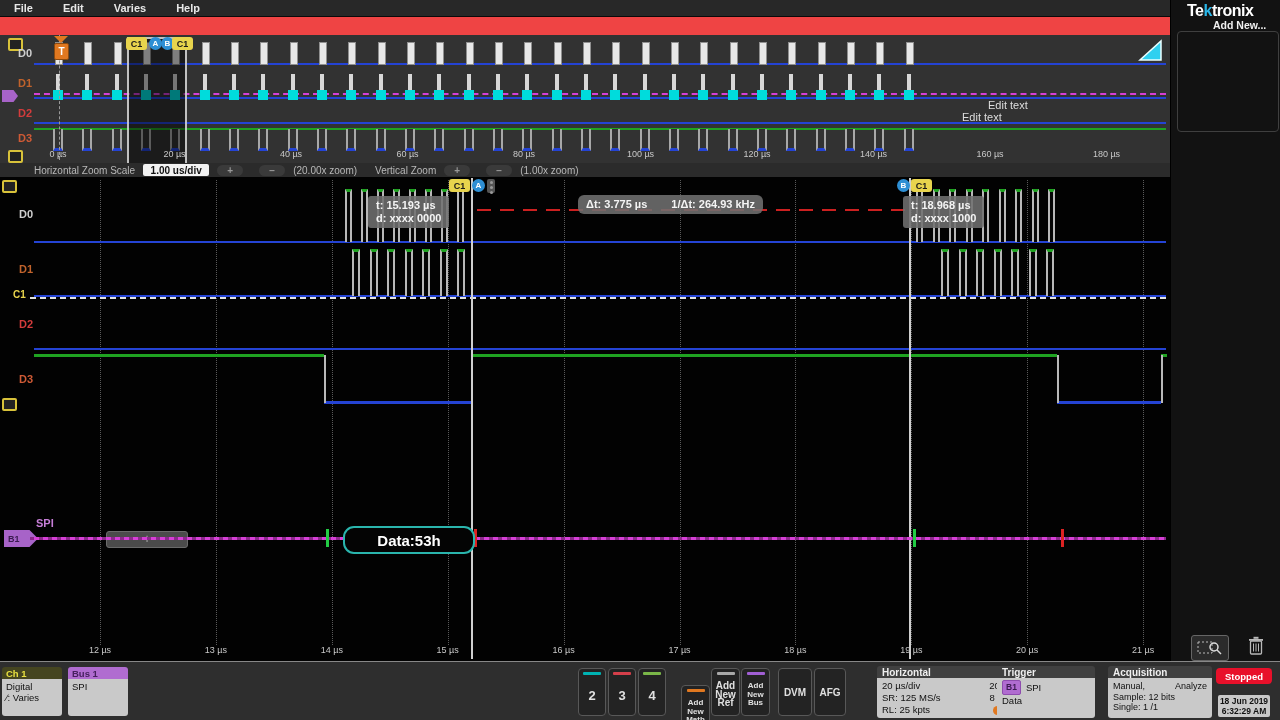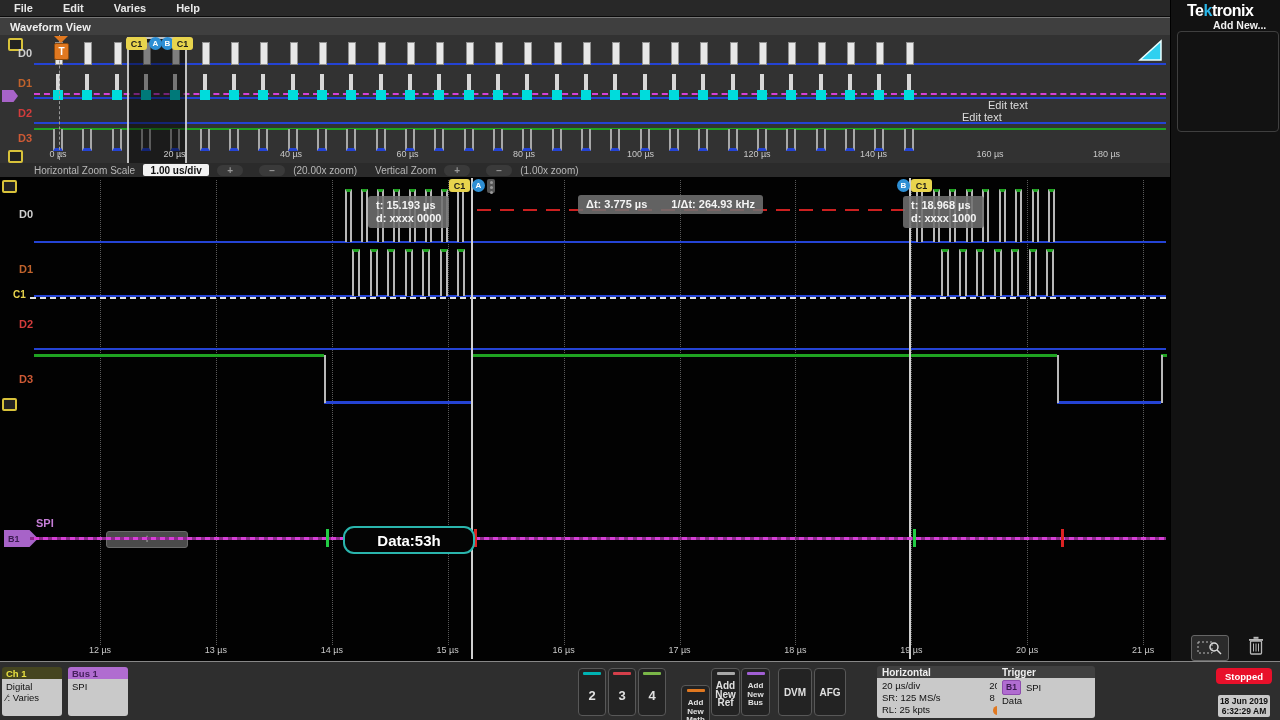--- a/index.html
+++ b/index.html
@@ -48,23 +48,20 @@
 
 <div id="app">
 
   <div class="abs menubar" id="menubar">
       <span class="menu-item">File</span>
       <span class="menu-item">Edit</span>
       <span class="menu-item">Varies</span>
       <span class="menu-item">Help</span>
     </div>
 
-  <div class="abs wvtab">
-    <span>Waveform View</span>
-  </div>
 
   <div class="abs" id="overview">
     <div class="abs ybracket" style="left:8px;top:3px;"></div>
     <div class="abs ybracket" style="left:8px;top:115px;"></div>
     <div id="ov-wave" class="abs" style="left:0;top:0;width:1170px;height:128px;">
         <div style="position: absolute; left: 34px; top: 28px; width: 1132px; height: 2px; background: rgb(36, 67, 212);"></div>
         <div style="position: absolute; left: 34px; top: 62px; width: 1132px; height: 2px; background: rgb(36, 67, 212);"></div>
         <div style="position: absolute; left: 34px; top: 58px; width: 1132px; border-top: 2px dashed rgb(214, 63, 214);"></div>
         <div style="position: absolute; left: 34px; top: 87px; width: 1132px; height: 2px; background: rgb(36, 67, 212);"></div>
         <div style="position: absolute; left: 34px; top: 93px; width: 1132px; height: 2px; background: rgb(31, 163, 33);"></div>
@@ -318,21 +315,21 @@
     <div class="abs" style="left:487px;top:2px;width:8px;height:14px;background:#555;border-radius:2px;">
         <div class="dots" style="margin:2px auto;"></div>
       </div>
     <div class="abs badge-circ" style="left:897px;top:2px;">B</div>
     <div class="abs badge-c1" style="left:911px;top:2px;">C1</div>
 
     <div class="abs tooltip" style="left:368px;top:19px;">
       <div>t: 15.193 µs</div>
         <div>d: xxxx 0000</div>
     </div>
-    <div class="abs tooltip" style="left:578px;top:18px;display:flex;gap:24px;">
+    <div class="abs tooltip" style="left:578px;top:18px;display:flex;gap:24px;border-radius:6px;">
       <span>Δt: 3.775 µs</span>
         <span>1/Δt: 264.93 kHz</span>
     </div>
     <div class="abs tooltip" style="left:903px;top:19px;">
       <div>t: 18.968 µs</div>
         <div>d: xxxx 1000</div>
     </div>
 
     <div class="abs" style="left:36px;top:340px;font-size:11px;font-weight:bold;color:#c77fd8;">SPI</div>
     <div class="abs" style="left:4px;top:353px;width:30px;height:17px;background:#a763c8;clip-path:polygon(0 0,75% 0,100% 50%,75% 100%,0 100%);color:#3a1b50;font-size:9px;font-weight:bold;display:flex;align-items:center;padding-left:4px;">B1</div>
@@ -463,20 +460,31 @@
       <div class="ipanel-head">Trigger</div>
       <div class="ipanel-body" style="height:36px;">
         <div style="display:flex;align-items:center;gap:5px;line-height:13px;">
           <span style="background:#b06cd0;color:#3c1a52;font-size:8.5px;font-weight:bold;padding:0 3px;border-radius:2px;border:1px solid #8e4cae;">B1</span>
           <span>SPI</span>
         </div>
         <div>Data</div>
       </div>
     </div>
 
+    <div class="abs" style="left:1108px;top:4px;width:104px;height:52px;">
+      <div class="ipanel-head">Acquisition</div>
+      <div class="ipanel-body" style="height:36px;font-size:9px;">
+        <div class="row2">
+            <span>Manual,</span>
+            <span>Analyze</span>
+          </div>
+        <div>Sample: 12 bits</div>
+        <div>Single: 1 /1</div>
+      </div>
+    </div>
 
     <div class="abs" style="left:1216px;top:6px;width:56px;height:16px;background:#e8102a;border-radius:4px;color:#fff;font-size:9.5px;font-weight:bold;display:flex;align-items:center;justify-content:center;">Stopped</div>
     <div class="abs" style="left:1218px;top:33px;width:52px;height:21px;background:#c9c9c9;border-radius:2px;color:#111;font-size:8.5px;font-weight:bold;text-align:center;line-height:10px;padding-top:1px;">
       <div>18 Jun 2019</div>
       <div>6:32:29 AM</div>
     </div>
   </div>
 
 </div>
 

